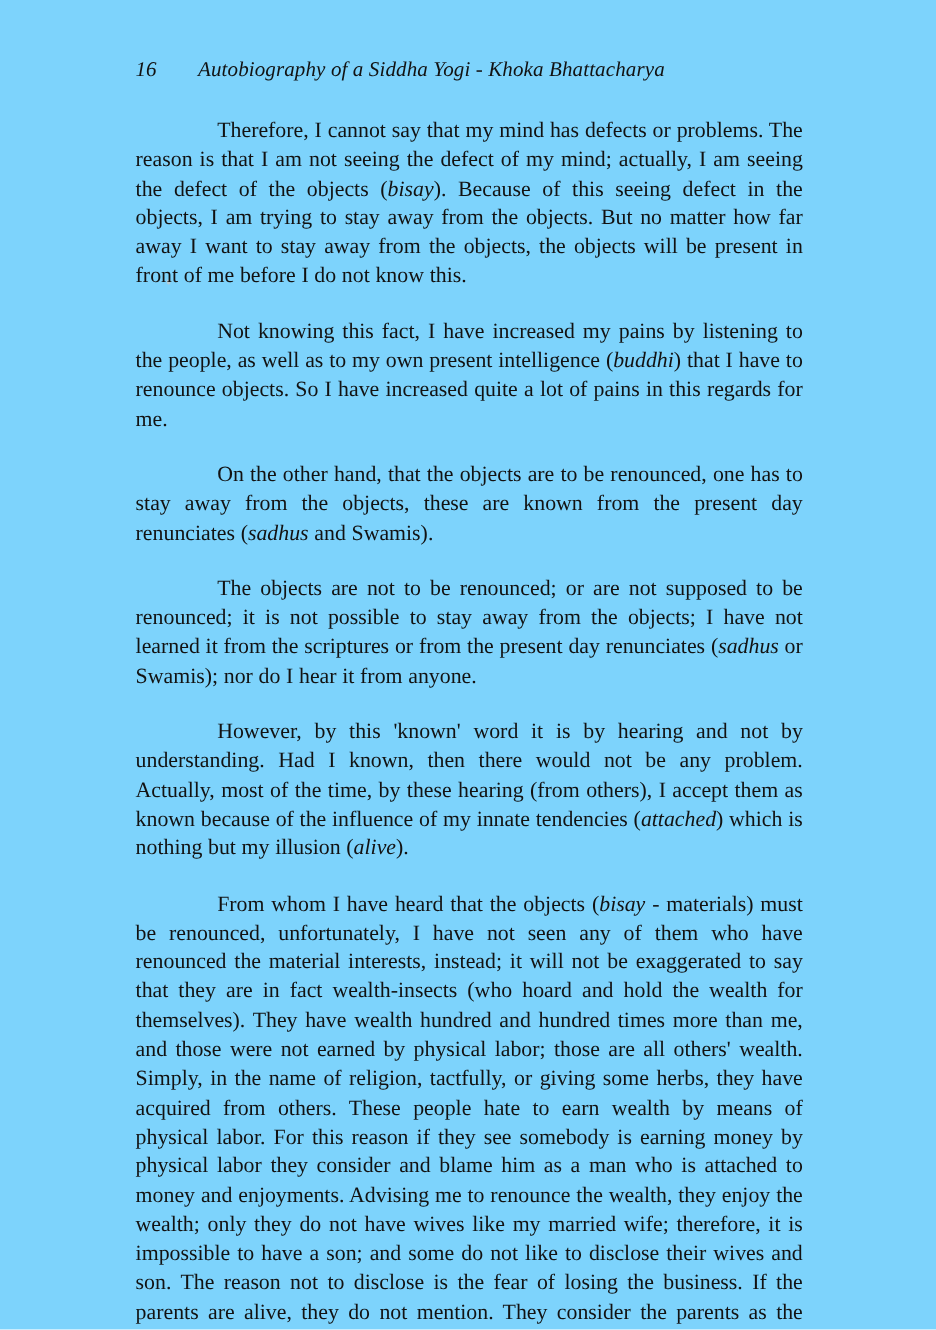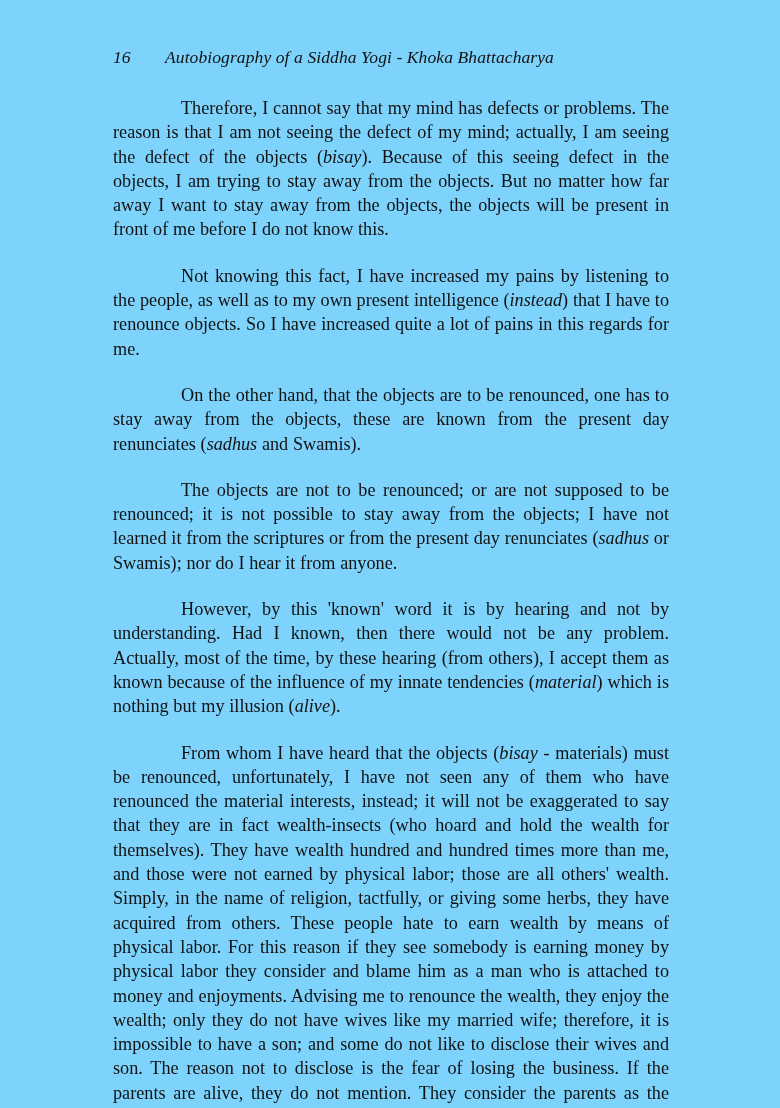--- a/index.html
+++ b/index.html
@@ -98,20 +98,20 @@
 
   <div class="running-head">
     <span class="folio">16</span>
     <span class="head-title">Autobiography of a Siddha Yogi - Khoka Bhattacharya</span>
   </div>
 
   <div class="speck"></div>
 
   <div class="textblock">
     <p class="para">Therefore, I cannot say that my mind has defects or problems. The reason is that I am not seeing the defect of my mind; actually, I am seeing the defect of the objects (<i>bisay</i>). Because of this seeing defect in the objects, I am trying to stay away from the objects. But no matter how far away I want to stay away from the objects, the objects will be present in front of me before I do not know this.</p>
-    <p class="para">Not knowing this fact, I have increased my pains by listening to the people, as well as to my own present intelligence (<i>instead</i>) that I have to renounce objects. So I have increased quite a lot of pains in this regards for me.</p>
+    <p class="para">Not knowing this fact, I have increased my pains by listening to the people, as well as to my own present intelligence (<i>buddhi</i>) that I have to renounce objects. So I have increased quite a lot of pains in this regards for me.</p>
     <p class="para">On the other hand, that the objects are to be renounced, one has to stay away from the objects, these are known from the present day renunciates (<i>sadhus</i> and Swamis).</p>
     <p class="para">The objects are not to be renounced; or are not supposed to be renounced; it is not possible to stay away from the objects; I have not learned it from the scriptures or from the present day renunciates (<i>sadhus</i> or Swamis); nor do I hear it from anyone.</p>
-    <p class="para">However, by this 'known' word it is by hearing and not by understanding. Had I known, then there would not be any problem. Actually, most of the time, by these hearing (from others), I accept them as known because of the influence of my innate tendencies (<i>material</i>) which is nothing but my illusion (<i>alive</i>).</p>
+    <p class="para">However, by this 'known' word it is by hearing and not by understanding. Had I known, then there would not be any problem. Actually, most of the time, by these hearing (from others), I accept them as known because of the influence of my innate tendencies (<i>attached</i>) which is nothing but my illusion (<i>alive</i>).</p>
     <p class="para">From whom I have heard that the objects (<i>bisay</i> - materials) must be renounced, unfortunately, I have not seen any of them who have renounced the material interests, instead; it will not be exaggerated to say that they are in fact wealth-insects (who hoard and hold the wealth for themselves). They have wealth hundred and hundred times more than me, and those were not earned by physical labor; those are all others' wealth. Simply, in the name of religion, tactfully, or giving some herbs, they have acquired from others. These people hate to earn wealth by means of physical labor. For this reason if they see somebody is earning money by physical labor they consider and blame him as a man who is attached to money and enjoyments. Advising me to renounce the wealth, they enjoy the wealth; only they do not have wives like my married wife; therefore, it is impossible to have a son; and some do not like to disclose their wives and son. The reason not to disclose is the fear of losing the business.  If the parents are alive, they do not mention. They consider the parents as the great</p>
   </div>
 
 </div>
 
 </body></html>

